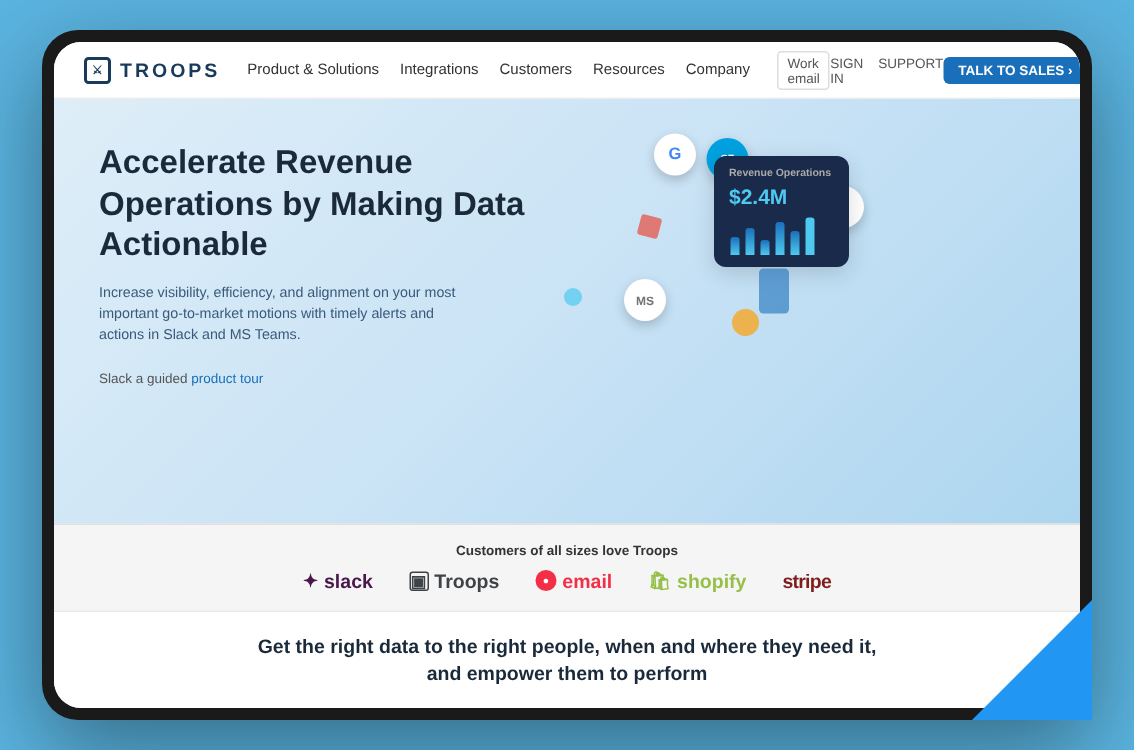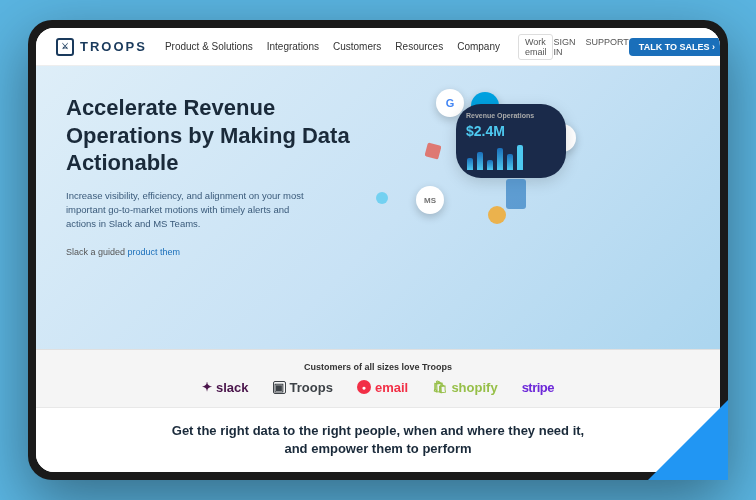--- a/index.html
+++ b/index.html
@@ -221,25 +221,24 @@
       box-shadow: 0 4px 15px rgba(0,0,0,0.15);
       position: absolute;
       font-size: 8px;
       color: #333;
       font-weight: 600;
     }
 
     .card-main {
       right: 20px;
       top: 20px;
-      width: 110px;
+      width: 90px;
       background: #1a2a4a;
       color: #fff;
       padding: 8px 10px;
-      border-radius: 25px;
     }
 
     .card-main .card-title {
       font-size: 7px;
       color: #aaa;
       margin-bottom: 4px;
     }
 
     .card-main .card-value {
       font-size: 14px;
@@ -369,21 +368,21 @@
         <button class="talk-to-sales-btn">TALK TO SALES ›</button>
       </div>
     </nav>
 
     <div class="hero">
       <div class="hero-main">
         <div class="hero-content">
           <h1 class="hero-headline">Accelerate Revenue Operations by Making Data Actionable</h1>
           <p class="hero-subtext">Increase visibility, efficiency, and alignment on your most important go-to-market motions with timely alerts and actions in Slack and MS Teams.</p>
           <div class="product-tour-link">
-            <span>Slack a guided </span><a href="#">product them</a>
+            <span>Slack a guided </span><a href="#">product tour</a>
           </div>
         </div>
 
         <div class="hero-illustration">
           <div class="floating-logo logo-g">G</div>
           <div class="floating-logo logo-sf" style="top:8px;left:105px;background:#00a1e0;color:#fff;font-size:7px;">SF</div>
           <div class="floating-logo logo-z" style="top:40px;right:10px;color:#2d8cff;">Z</div>
           <div class="floating-logo logo-ms" style="bottom:30px;left:50px;font-size:8px;">MS</div>
 
           <div class="illustration-card card-main">
@@ -421,21 +420,21 @@
           </div>
           <div class="brand-logo brand-twilio">
             <span style="width:14px;height:14px;background:#f22f46;border-radius:50%;display:flex;align-items:center;justify-content:center;color:#fff;font-size:7px;font-weight:900;">●</span>
             <span>email</span>
           </div>
           <div class="brand-logo brand-shopify">
             <span style="font-size:12px;">🛍</span>
             <span>shopify</span>
           </div>
           <div class="brand-logo brand-stripe">
-            <span style="font-size:13px;font-weight:700;color:#6d28d9;letter-spacing:-0.5px;">stripe</span>
+            <span style="font-size:13px;font-weight:700;color:#7f1d1d;letter-spacing:-0.5px;">stripe</span>
           </div>
         </div>
       </div>
     </div>
 
     <div class="bottom-section">
       <p class="bottom-headline">Get the right data to the right people, when and where they need it, and empower them to perform</p>
     </div>
 
   </div>

